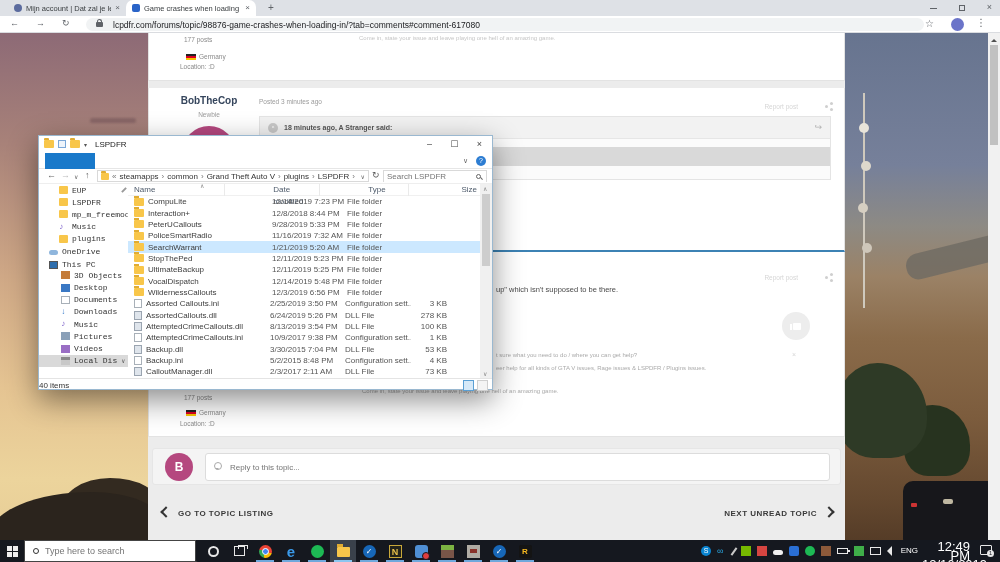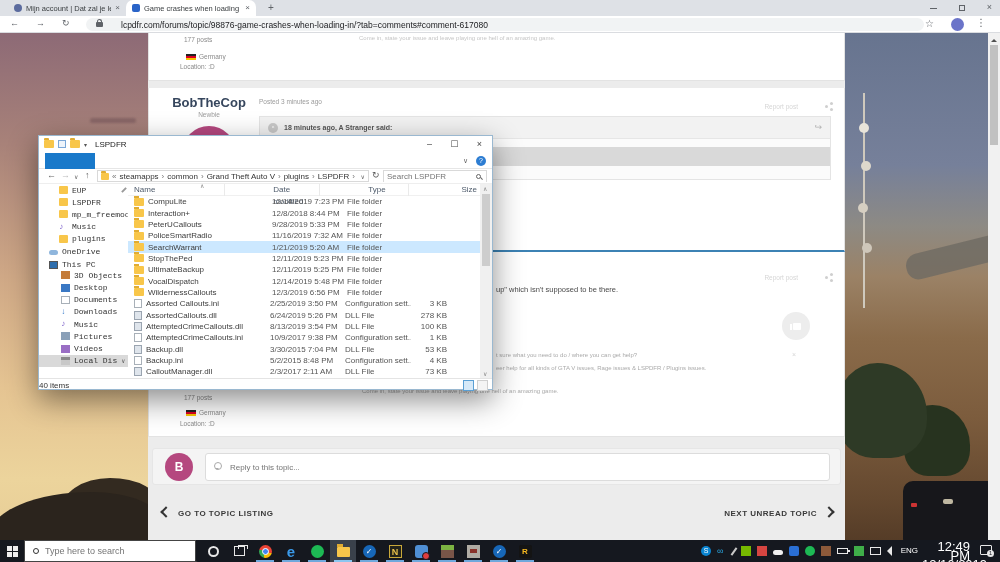--- a/index.html
+++ b/index.html
@@ -18,21 +18,21 @@
   .tclose { color:#5f6368; font-size:8px; line-height:8px; }
   #newtab { position:absolute; left:268px; top:2px; font-size:10px; color:#5f6368; }
   #win-controls { position:absolute; right:8px; top:2px; display:flex; gap:22px; color:#5f6368; }
   .wc-min { width:7px; height:1px; background:#5f6368; margin-top:6px; }
   .wc-max { width:6px; height:6px; border:1px solid #5f6368; margin-top:3px; }
   .wc-close { font-size:9px; line-height:11px; }
 
   
   #toolbar { position:absolute; left:0; top:16px; width:1000px; height:17px; background:#fff; border-bottom:1px solid #dadce0; }
   .navic { position:absolute; top:2px; font-size:9px; color:#5f6368; }
-  #omnibox { position:absolute; left:86px; top:2px; width:838px; height:13px; background:#f1f3f4; border-radius:7px; display:flex; align-items:center; gap:18px; padding:0 10px; }
+  #omnibox { position:absolute; left:86px; top:2px; width:838px; height:13px; background:#f1f3f4; border-radius:7px; display:flex; align-items:center; gap:10px; padding:0 10px; }
   .lock { width:7px; height:5px; background:#5f6368; border-radius:1px; position:relative; flex:0 0 auto; }
   .lock::before { content:""; position:absolute; top:-3px; left:1px; width:3px; height:3px; border:1px solid #5f6368; border-bottom:none; border-radius:3px 3px 0 0; }
   #url { font-size:8.5px; color:#202124; white-space:nowrap; overflow:hidden; }
   #star { position:absolute; right:66px; top:2px; font-size:10px; color:#5f6368; }
   #avatar-chrome { position:absolute; right:36px; top:2px; width:13px; height:13px; border-radius:50%; background:#6b74c9; }
   #menu-dots { position:absolute; right:14px; top:1px; font-size:10px; color:#5f6368; }
 
   
   #page { position:absolute; left:0; top:33px; width:1000px; height:507px; background:#d8d8d8; overflow:hidden; }
   #bg-left { position:absolute; left:0; top:0; width:148px; height:507px;
@@ -51,21 +51,21 @@
   .car::after { content:""; position:absolute; left:40px; top:18px; width:10px; height:5px; background:#ddd3b8; border-radius:2px; opacity:.85; }
 
   #forum { position:absolute; left:148px; top:0; width:697px; height:507px; background:#ececec; }
   .card { position:absolute; left:0; width:697px; background:#fff; border:1px solid #e3e3e3; border-top:none; }
   .meta { position:absolute; font-size:6.5px; color:#8a8a8a; }
   .flag { position:absolute; width:10px; height:6px; background:linear-gradient(180deg,#222 0 33%,#d02 33% 66%,#f8c300 66% 100%); }
   .sig { position:absolute; font-size:6px; color:#aaa; white-space:nowrap; }
   #post1 { top:0; height:48px; }
   #post1 .tail { position:absolute; left:210px; top:2px; width:330px; font-size:6px; color:#c6c6c6; white-space:nowrap; }
   #post2 { top:55px; height:164px; border-bottom:2px solid #3c82b4; }
-  #author { position:absolute; left:0; top:7px; width:120px; text-align:center; font-size:13px; font-weight:bold; color:#36465d; }
+  #author { position:absolute; left:0; top:7px; width:120px; text-align:center; font-size:10px; font-weight:bold; color:#36465d; }
   #rank { position:absolute; left:0; top:23px; width:120px; text-align:center; font-size:6.5px; color:#9a9a9a; }
   #avatar-post { position:absolute; left:33px; top:38px; width:54px; height:54px; border-radius:50%; background:#b5487f; }
   #posted { position:absolute; left:110px; top:10px; font-size:6.5px; color:#9a9a9a; }
   .report { position:absolute; right:46px; font-size:6.5px; color:#d6d6d6; }
   .dots3 { position:absolute; right:16px; width:3px; height:3px; border-radius:50%; background:#cfcfcf; box-shadow:5px -3px 0 #cfcfcf,5px 3px 0 #cfcfcf; }
   #quote { position:absolute; left:110px; top:28px; width:572px; height:64px; background:#fbfbfb; border:1px solid #e4e4e4; }
   #quote-head { position:relative; height:22px; background:#f2f2f2; border-bottom:1px solid #e6e6e6; }
   .qmark { position:absolute; left:8px; top:6px; width:10px; height:10px; border-radius:50%; background:#c8c8c8; color:#fff; font-size:8px; line-height:11px; text-align:center; }
   #quote-title { position:absolute; left:24px; top:7px; font-size:7px; font-weight:bold; color:#555; }
   .replyarrow { position:absolute; right:8px; top:5px; font-size:9px; color:#b5b5b5; }

